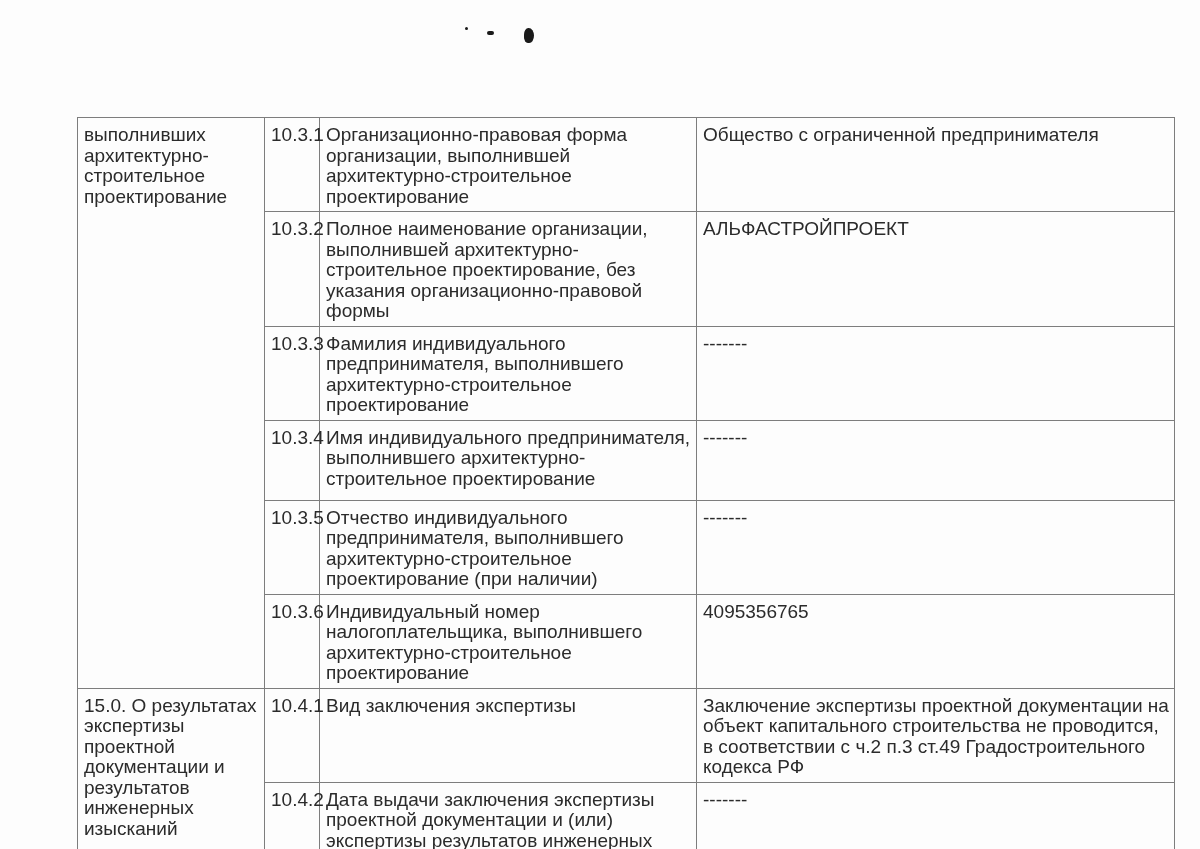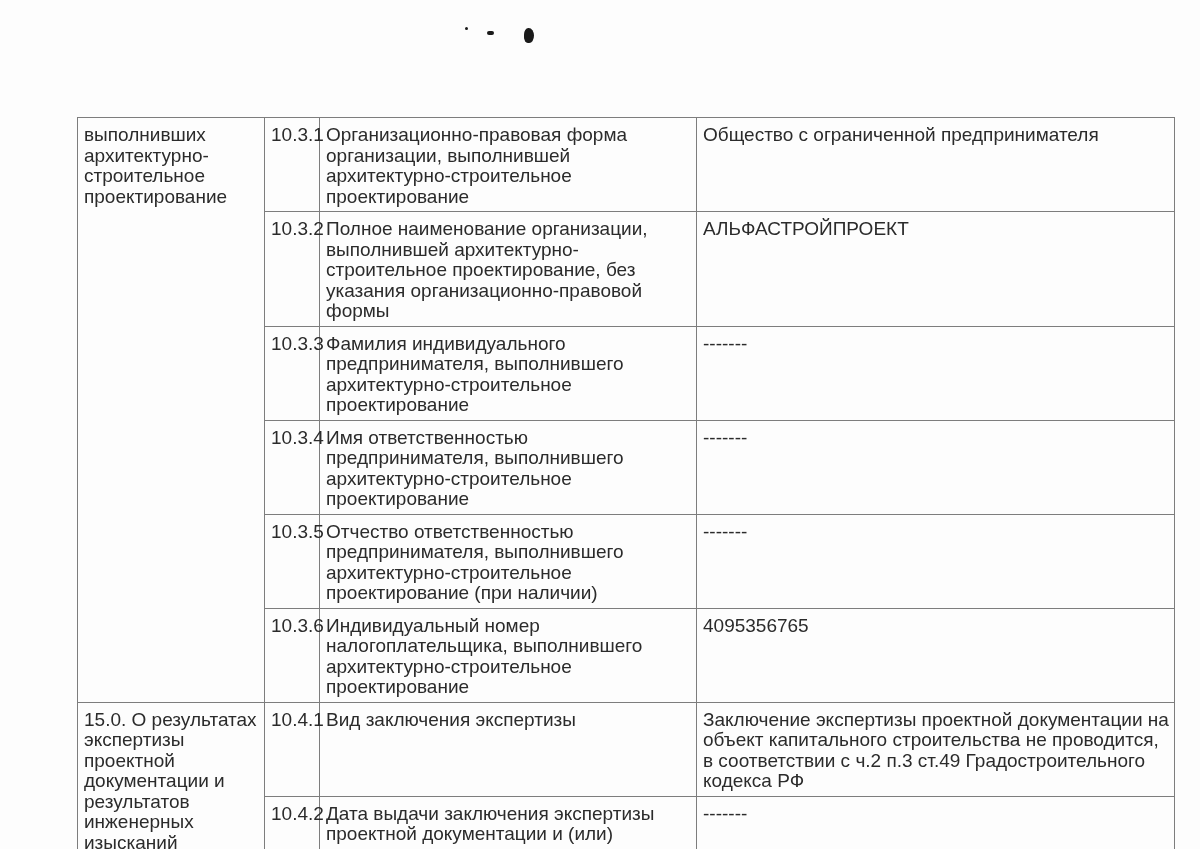--- a/index.html
+++ b/index.html
@@ -82,26 +82,26 @@
         <td>Полное наименование организации, выполнившей архитектурно-строительное проектирование, без указания организационно-правовой формы</td>
         <td>АЛЬФАСТРОЙПРОЕКТ</td>
       </tr>
       <tr class="r3">
         <td class="num">10.3.3</td>
         <td>Фамилия индивидуального предпринимателя, выполнившего архитектурно-строительное проектирование</td>
         <td class="vcenter-pad">-------</td>
       </tr>
       <tr class="r4">
         <td class="num">10.3.4</td>
-        <td>Имя ответственностью предпринимателя, выполнившего архитектурно-строительное проектирование</td>
+        <td>Имя индивидуального предпринимателя, выполнившего архитектурно-строительное проектирование</td>
         <td class="vcenter-pad">-------</td>
       </tr>
       <tr class="r5">
         <td class="num">10.3.5</td>
-        <td>Отчество ответственностью предпринимателя, выполнившего архитектурно-строительное проектирование (при наличии)</td>
+        <td>Отчество индивидуального предпринимателя, выполнившего архитектурно-строительное проектирование (при наличии)</td>
         <td class="vcenter-pad">-------</td>
       </tr>
       <tr class="r6">
         <td class="num">10.3.6</td>
         <td>Индивидуальный номер налогоплательщика, выполнившего архитектурно-строительное проектирование</td>
         <td>4095356765</td>
       </tr>
 
       <tr class="r7">
         <td rowspan="2">

